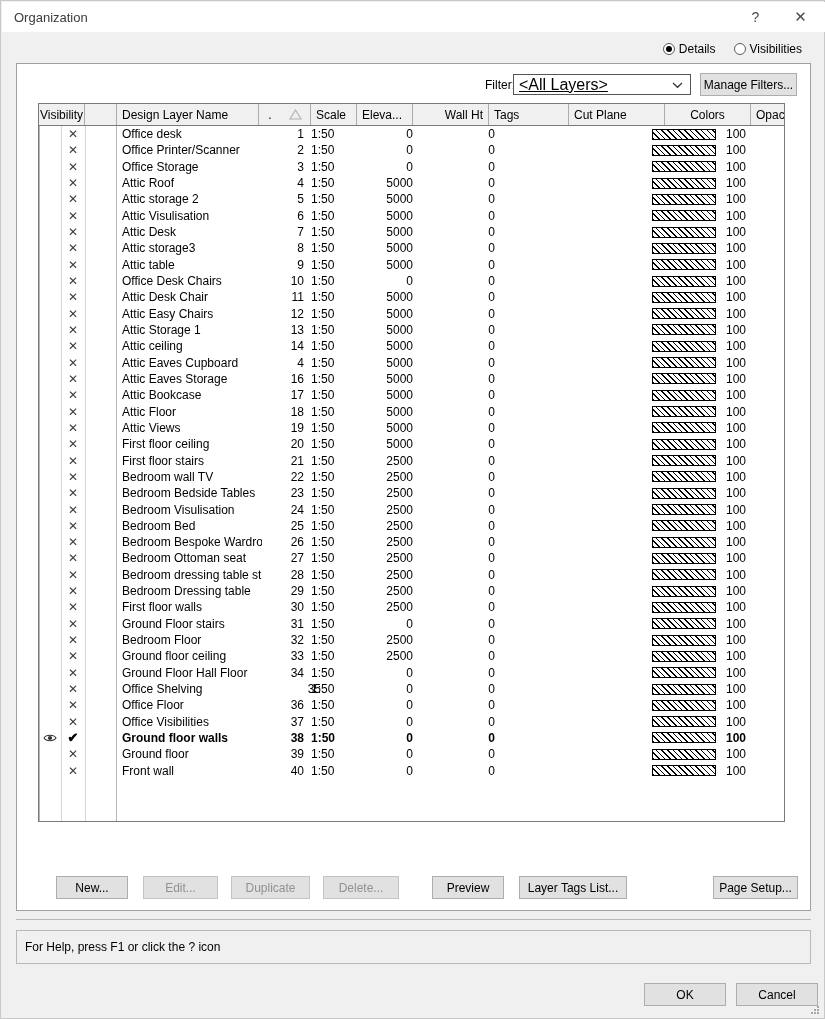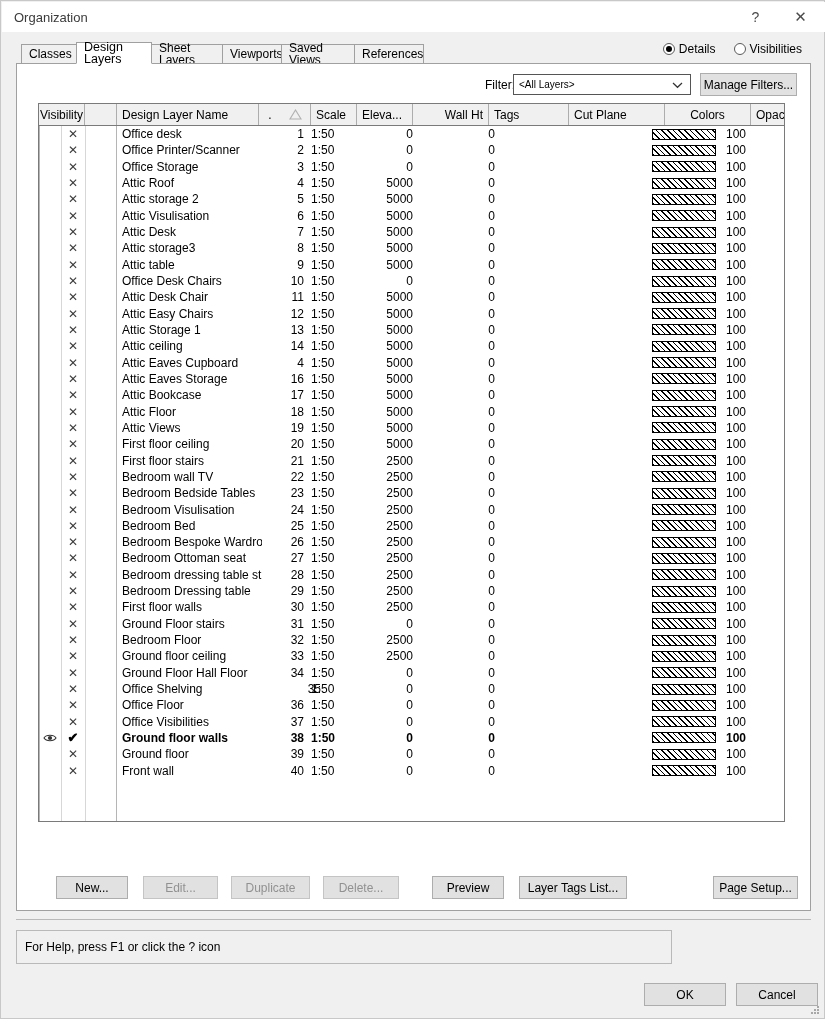--- a/index.html
+++ b/index.html
@@ -167,22 +167,23 @@
     left: 496px; top: 10px;
     width: 178px; height: 21px;
     border: 1px solid #555;
     background: #fff;
     box-sizing: border-box;
     display: flex; align-items: center;
     cursor: default;
   }
   #filter-value {
     margin-left: 5px;
-    font-size: 10px;
+    font-size: 16px;
     flex: 1;
+    text-decoration: underline;
   }
   #filter-chevron {
     margin-right: 7px;
     display: flex; align-items: center;
   }
   #manage-filters {
     position: absolute;
     left: 683px; top: 9px;
     width: 97px; height: 23px;
     box-sizing: border-box;
@@ -299,21 +300,21 @@
   
   #sep {
     position: absolute;
     left: 15px; top: 918px;
     width: 795px; height: 1px;
     background: #b9b9b9;
   }
   #statusbar {
     position: absolute;
     left: 15px; top: 929px;
-    width: 656px; height: 34px;
+    width: 795px; height: 34px;
     border: 1px solid #b9b9b9;
     background: #f0f0f0;
     box-sizing: border-box;
     display: flex; align-items: center;
   }
   #status-text { margin-left: 8px; font-size: 12px; }
 
   #ok-btn, #cancel-btn {
     position: absolute;
     top: 982px;
@@ -338,40 +339,20 @@
 <body>
 
 <div id="window">
 
   <div id="titlebar">
     <span id="title-text">Organization</span>
     <div class="title-btn" id="help-btn">?</div>
     <div class="title-btn" id="close-btn">✕</div>
   </div>
 
-  <div id="tabstrip">
-      <div class="tab" style="left: 5px; width: 56px;">
-        <span>Classes</span>
-      </div>
-      <div class="tab active" style="left: 60px; width: 76px;">
-        <span>Design Layers</span>
-      </div>
-      <div class="tab" style="left: 135px; width: 72px;">
-        <span>Sheet Layers</span>
-      </div>
-      <div class="tab" style="left: 206px; width: 60px;">
-        <span>Viewports</span>
-      </div>
-      <div class="tab" style="left: 265px; width: 74px;">
-        <span>Saved Views</span>
-      </div>
-      <div class="tab" style="left: 338px; width: 70px;">
-        <span>References</span>
-      </div>
-    </div>
   <div id="tab-underline"></div>
 
   <div id="view-modes">
       <div class="radio-wrap">
         <span class="radio checked"></span>
         <span class="radio-label">Details</span>
       </div>
       <div class="radio-wrap">
         <span class="radio"></span>
         <span class="radio-label">Visibilities</span>

